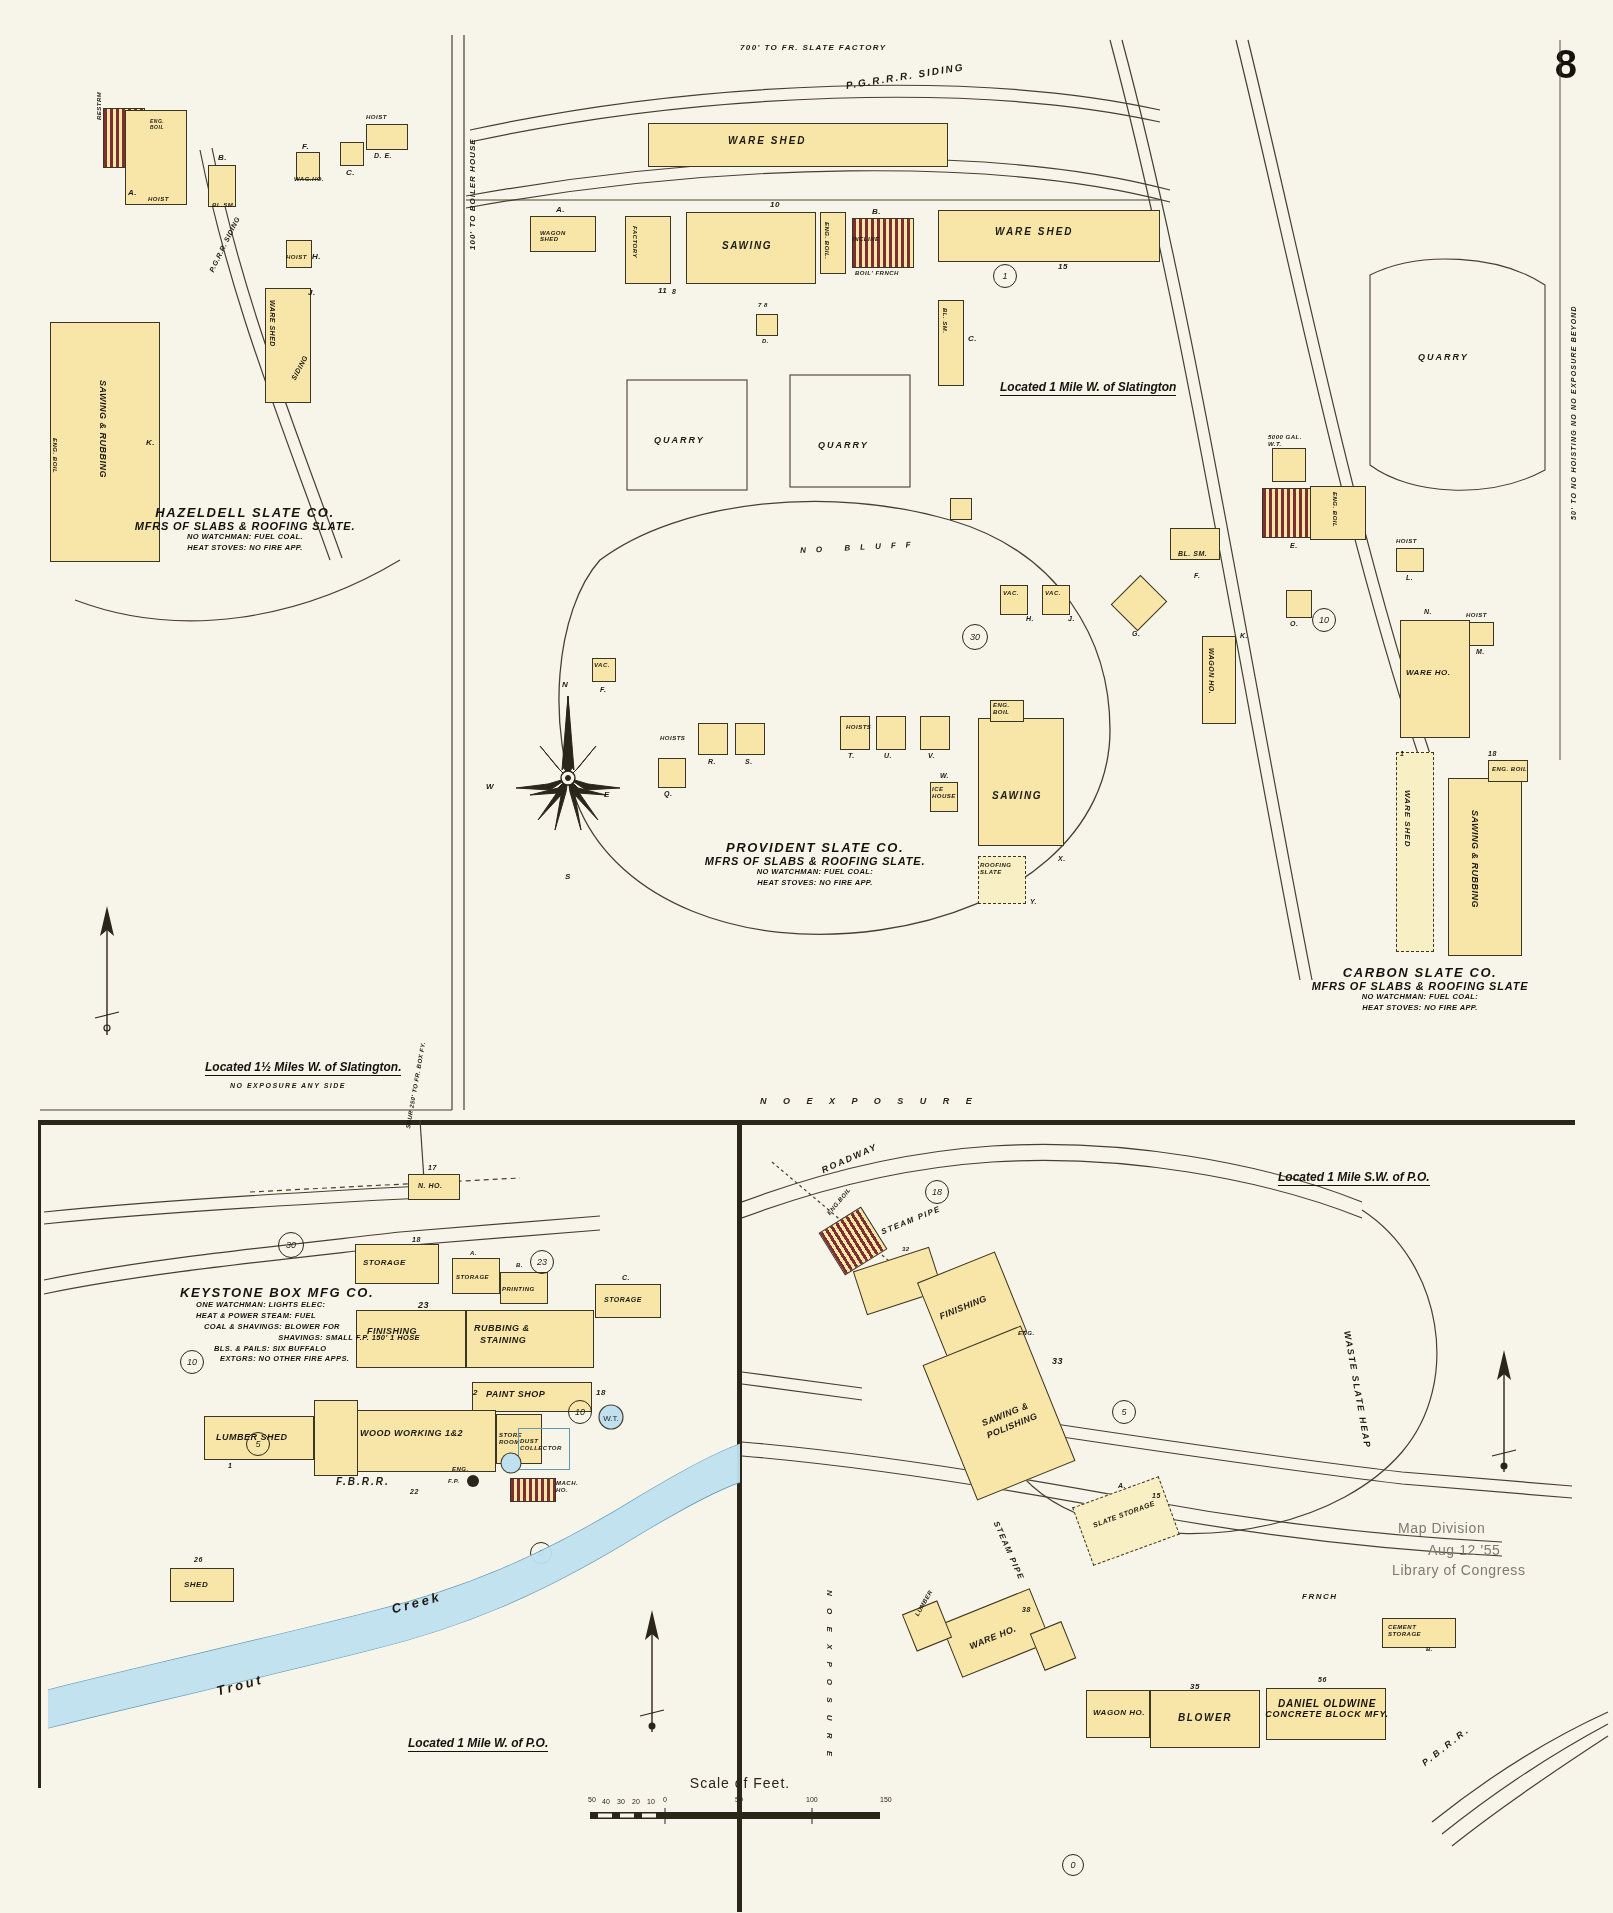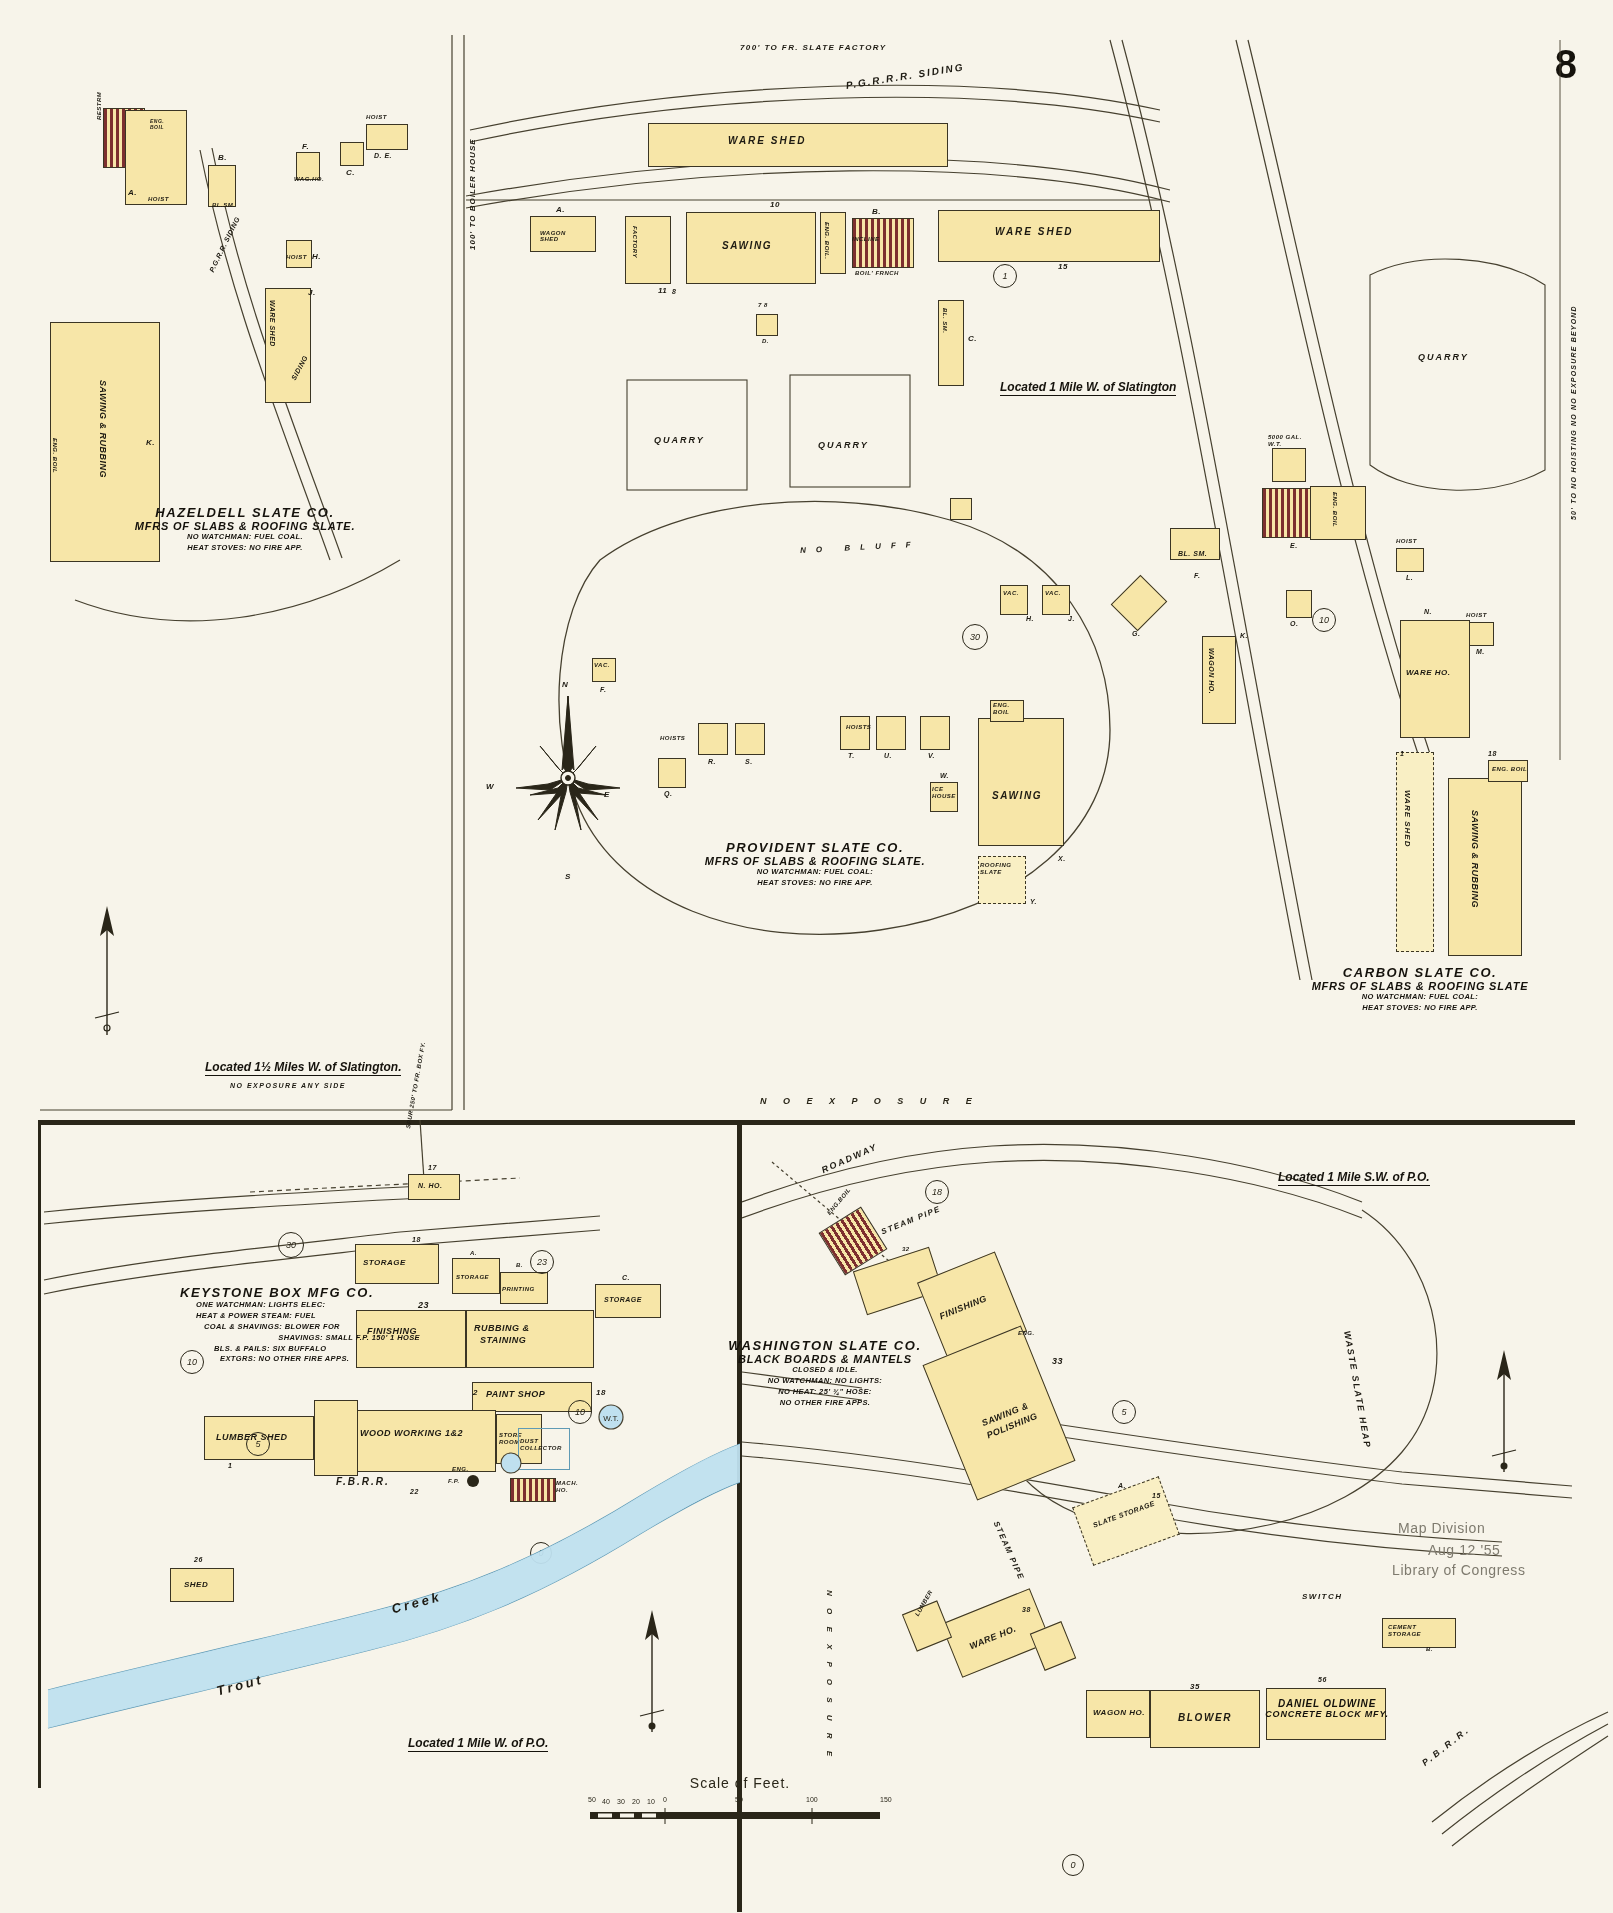--- a/index.html
+++ b/index.html
@@ -532,21 +532,21 @@
       <path d="M 0,250 L 120,266"></path>
       <path d="M 0,262 L 120,278"></path>
 
       <path d="M 30,40 L 160,150" stroke-dasharray="3,3"></path>
     </g>
   </svg>
 
   <div class="lbl t9 hand" style="left:820px;top:1166px;transform:rotate(-24deg);transform-origin:0 0;letter-spacing:2px;">ROADWAY</div>
   <div class="lbl t8 hand" style="left:880px;top:1228px;transform:rotate(-22deg);transform-origin:0 0;letter-spacing:1.5px;">STEAM PIPE</div>
   <div class="lbl t8 hand" style="left:1000px;top:1520px;transform:rotate(66deg);transform-origin:0 0;letter-spacing:1.5px;">STEAM PIPE</div>
-  <div class="lbl t8 hand" style="left:1302px;top:1592px;letter-spacing:1.5px;">SWITCH</div>
+  <div class="lbl t8 hand" style="left:1302px;top:1592px;letter-spacing:1.5px;">FRNCH</div>
   <div class="lbl t9 hand" style="left:1352px;top:1330px;transform:rotate(80deg);transform-origin:0 0;letter-spacing:1.8px;">WASTE SLATE HEAP</div>
   <div class="lbl t9 hand" style="left:1420px;top:1760px;transform:rotate(-38deg);transform-origin:0 0;letter-spacing:3px;">P.B.R.R.</div>
   <div class="noexp" style="left:834px;top:1590px;transform:rotate(90deg);transform-origin:0 0;font-size:8px;letter-spacing:5px;">N O   E X P O S U R E</div>
 
   <div class="hatch" style="left:828px;top:1216px;width:48px;height:48px;transform:rotate(-32deg);"></div>
   <div class="lbl t6 hand" style="left:826px;top:1212px;transform:rotate(-50deg);transform-origin:0 0;">ENG.BOIL</div>
 
   <div class="bldg" style="left:858px;top:1258px;width:80px;height:46px;transform:rotate(-18deg);"></div>
   <div class="lbl t6 hand" style="left:902px;top:1246px;">32</div>
 
@@ -583,28 +583,20 @@
   <div class="lbl t7 hand" style="left:1318px;top:1676px;">56</div>
   <div class="co" style="left:1260px;top:1698px;width:134px;">
     <div class="n2" style="font-size:10px;">DANIEL OLDWINE</div>
     <div class="n2" style="font-size:9px;">CONCRETE BLOCK MFY.</div>
   </div>
 
   <div class="bldg" style="left:1382px;top:1618px;width:74px;height:30px;"></div>
   <div class="lbl t6 hand" style="left:1388px;top:1624px;line-height:1.1;">CEMENT<br>STORAGE</div>
   <div class="lbl t6 hand" style="left:1426px;top:1646px;">B.</div>
 
-  <div class="co" style="left:680px;top:1338px;width:290px;">
-    <div class="n1">WASHINGTON SLATE CO.</div>
-    <div class="n2">BLACK BOARDS &amp; MANTELS</div>
-    <div class="n3">CLOSED &amp; IDLE.</div>
-    <div class="n3">NO WATCHMAN: NO LIGHTS:</div>
-    <div class="n3">NO HEAT: 25' ¾" HOSE:</div>
-    <div class="n3">NO OTHER FIRE APPS.</div>
-  </div>
 
   <div class="located" style="left:1278px;top:1170px;">Located 1 Mile S.W. of P.O.</div>
 
   <div class="circnum" style="left:925px;top:1180px;width:22px;height:22px;">18</div>
   <div class="circnum" style="left:1112px;top:1400px;width:22px;height:22px;">5</div>
   <div class="circnum" style="left:1062px;top:1854px;width:20px;height:20px;">0</div>
 
   <svg class="compass" style="left:1480px;top:1340px;" width="50" height="140">
     <line x1="24" y1="132" x2="24" y2="24" stroke="#2a2619" stroke-width="1.4"></line>
     <polygon points="24,10 17,40 24,34 31,40" fill="#2a2619"></polygon>

